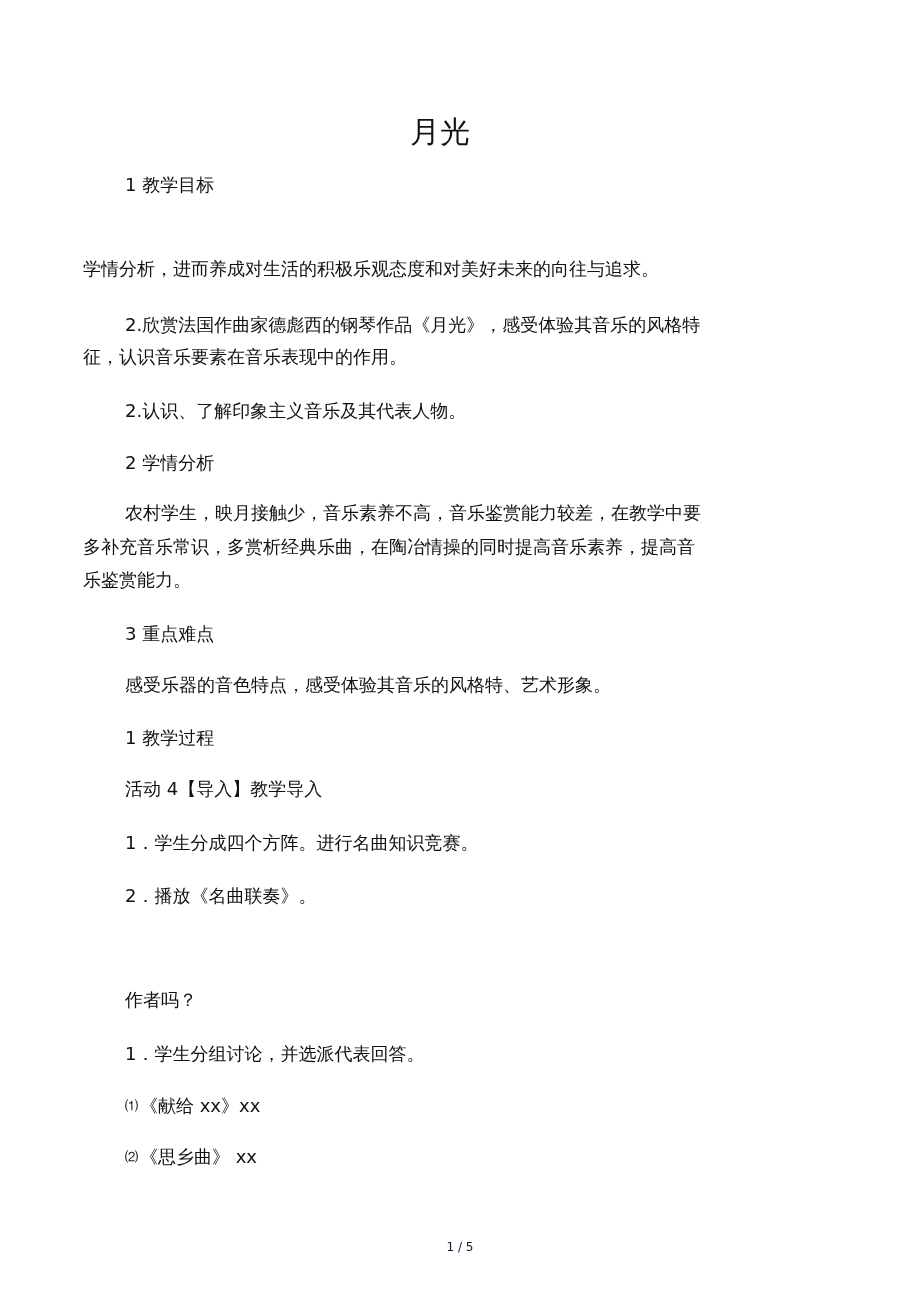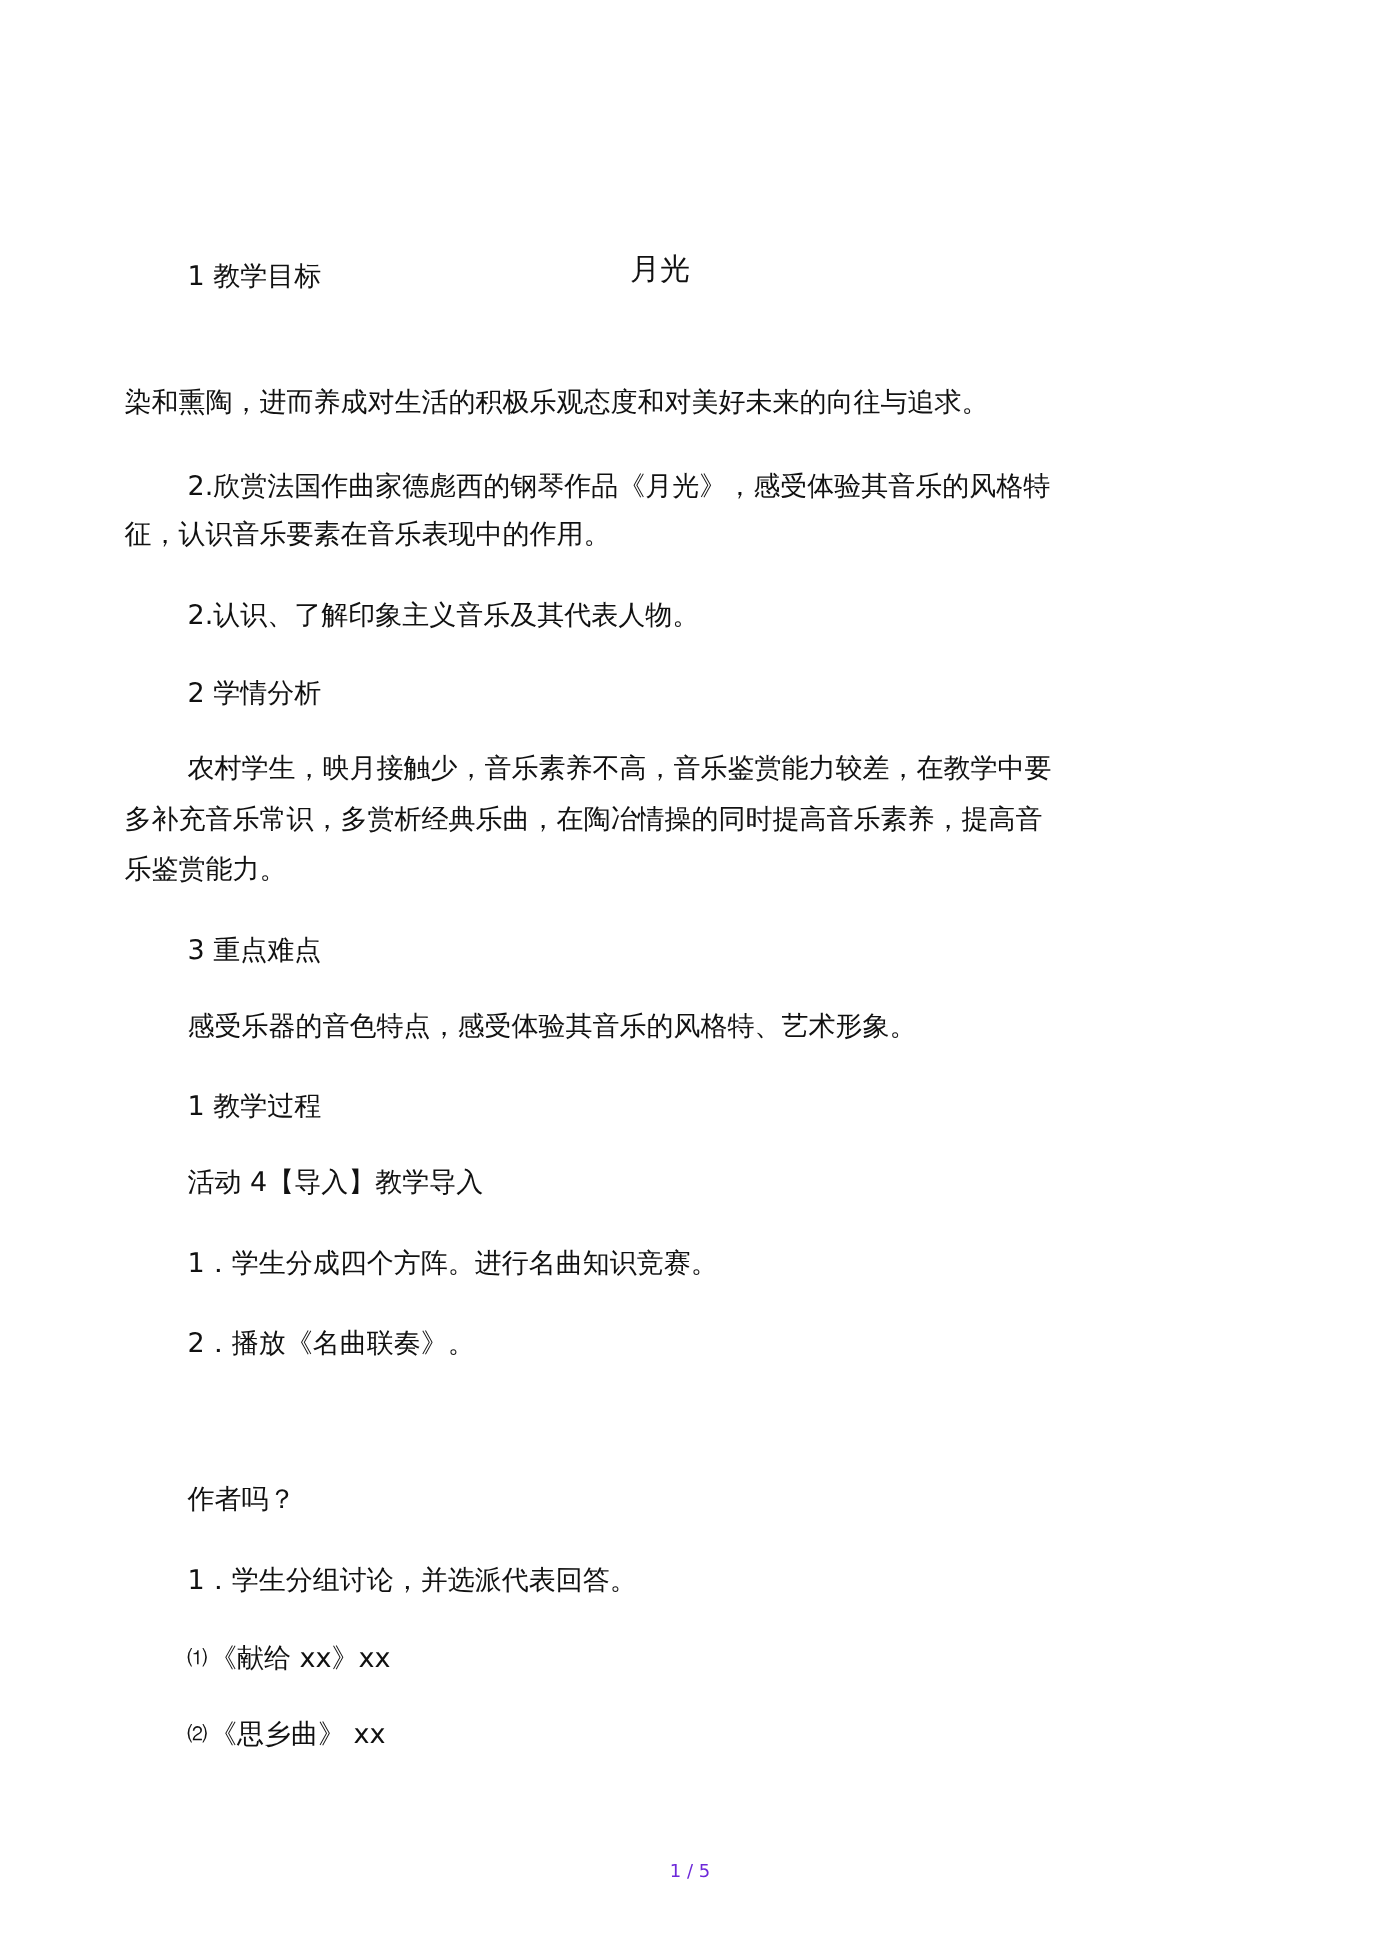--- a/index.html
+++ b/index.html
@@ -1,34 +1,34 @@
 <!DOCTYPE html>
 <html><head>
   <meta charset="utf-8">
   <style>
     html, body { margin: 0; padding: 0; background: #ffffff; }
     body { width: 920px; height: 1303px; position: relative; overflow: hidden;
            font-family: "DejaVu Sans", "Liberation Sans", sans-serif; color: #111; }
     .page { position: absolute; left: 0; top: 0; width: 920px; height: 1303px; }
     .title { position: absolute; top: 116px; left: 0; width: 880px; text-align: center;
-             font-size: 20px; line-height: 32px; margin-top: 47px; }
+             font-size: 30px; line-height: 32px; }
     .line { position: absolute; font-size: 18px; line-height: 24px; white-space: nowrap; }
     .small { font-size: 13px; vertical-align: 2px; margin-right: 2px; }
     .footer { position: absolute; top: 1240px; left: 0; width: 920px; text-align: center;
-              font-size: 12px; color: #6d28d9; }
+              font-size: 12px; color: #0f172a; }
   </style>
 </head>
 <body>
 
 <div class="page">
   <div class="title">月光</div>
 
   <div class="line" style="top:173px;left:125px">1 教学目标</div>
 
-  <div class="line" style="top:257px;left:83px">染和熏陶，进而养成对生活的积极乐观态度和对美好未来的向往与追求。</div>
+  <div class="line" style="top:257px;left:83px">学情分析，进而养成对生活的积极乐观态度和对美好未来的向往与追求。</div>
 
   <div class="line" style="top:313px;left:125px">2.欣赏法国作曲家德彪西的钢琴作品《月光》，感受体验其音乐的风格特</div>
   <div class="line" style="top:345px;left:83px">征，认识音乐要素在音乐表现中的作用。</div>
 
   <div class="line" style="top:399px;left:125px">2.认识、了解印象主义音乐及其代表人物。</div>
 
   <div class="line" style="top:451px;left:125px">2 学情分析</div>
 
   <div class="line" style="top:501px;left:125px">农村学生，映月接触少，音乐素养不高，音乐鉴赏能力较差，在教学中要</div>
   <div class="line" style="top:535px;left:83px">多补充音乐常识，多赏析经典乐曲，在陶冶情操的同时提高音乐素养，提高音</div>

